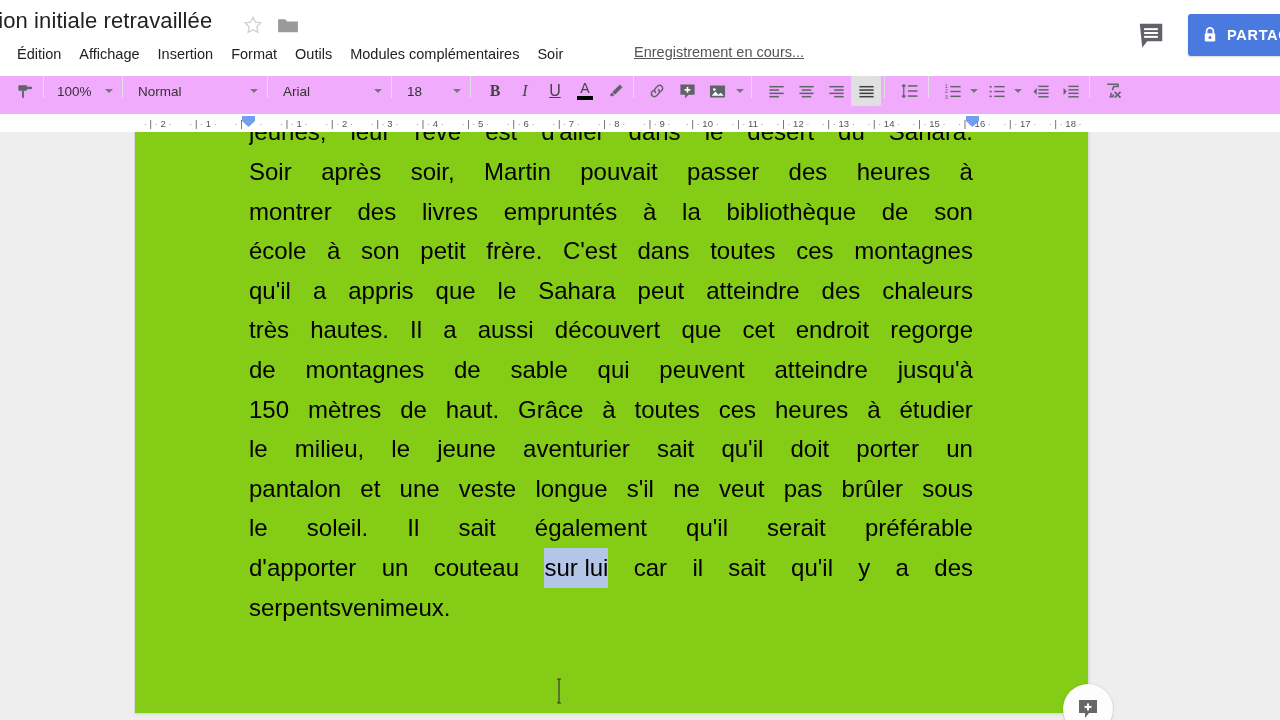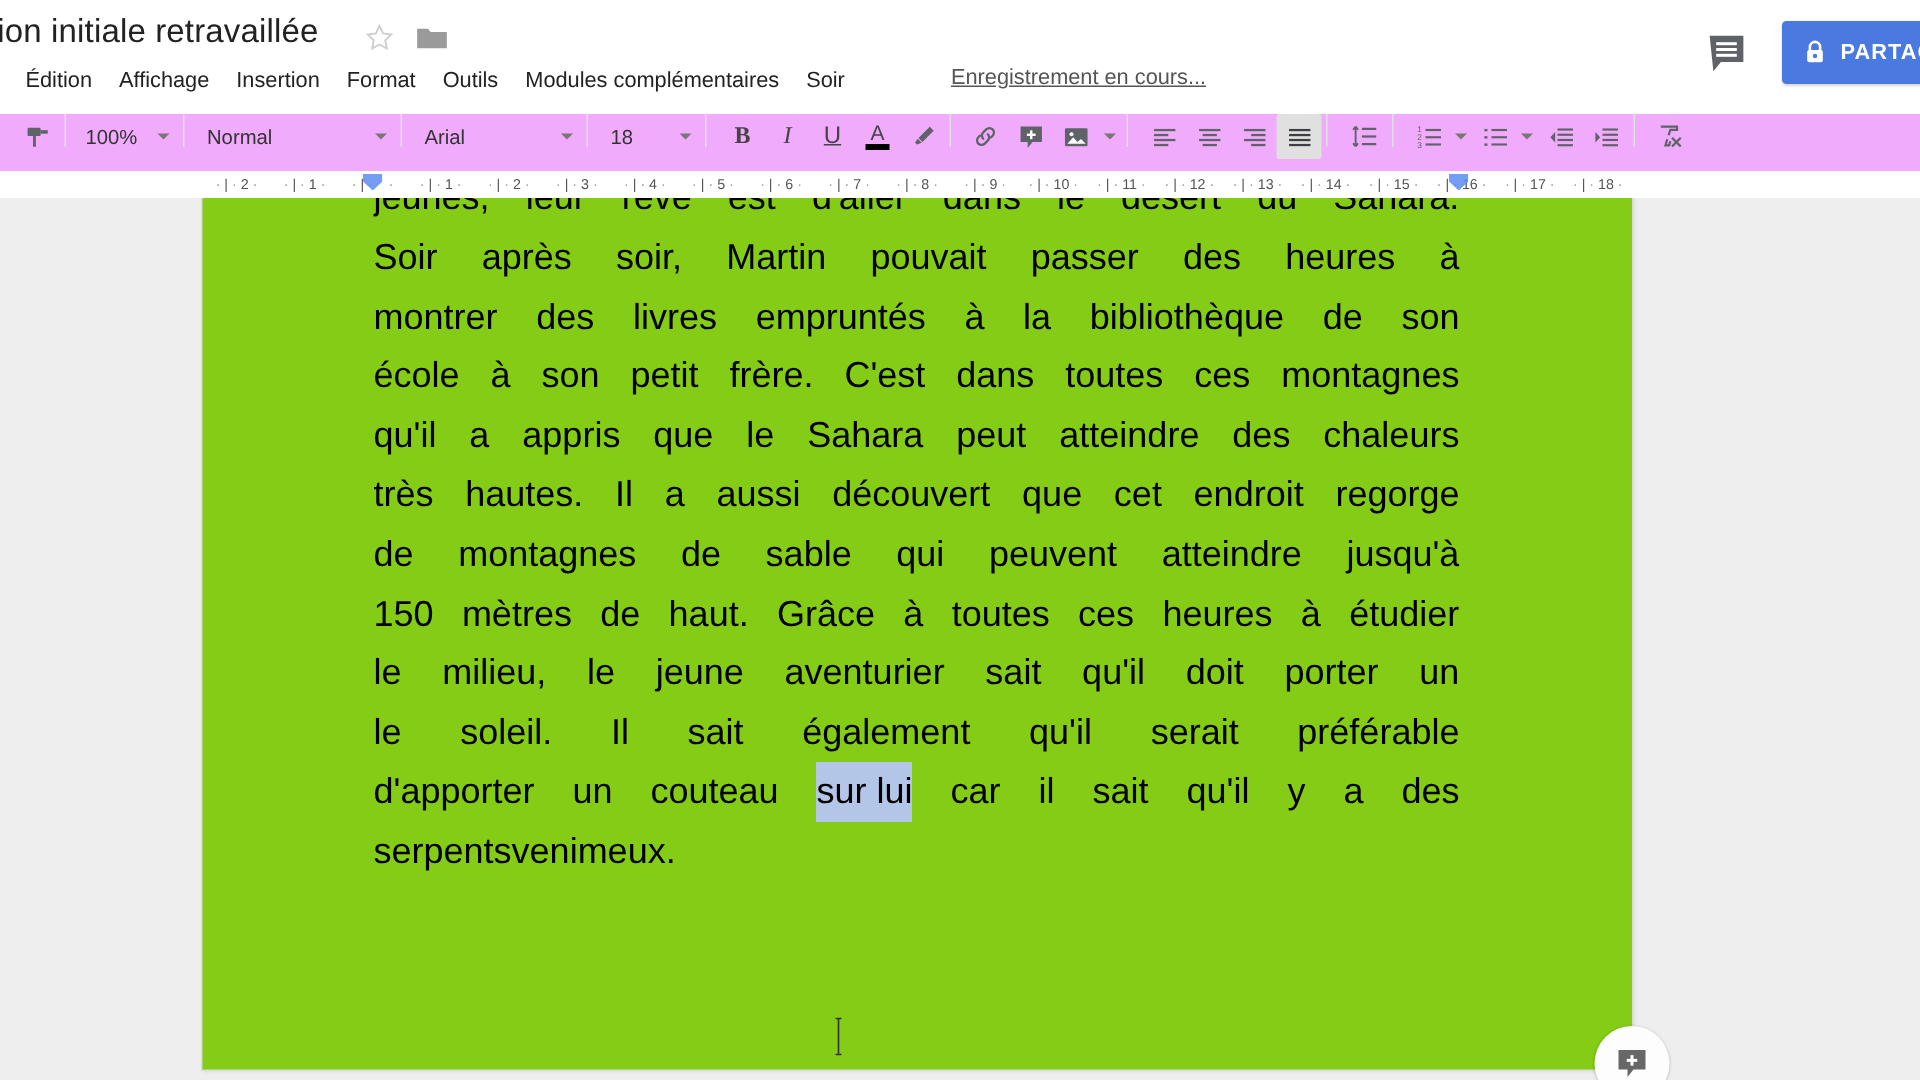--- a/index.html
+++ b/index.html
@@ -529,20 +529,33 @@
           <span class="w">le</span>
           <span class="w">jeune</span>
           <span class="w">aventurier</span>
           <span class="w">sait</span>
           <span class="w">qu'il</span>
           <span class="w">doit</span>
           <span class="w">porter</span>
           <span class="w">un</span>
         </div>
         <div class="line">
+          <span class="w">pantalon</span>
+          <span class="w">et</span>
+          <span class="w">une</span>
+          <span class="w">veste</span>
+          <span class="w">longue</span>
+          <span class="w">s'il</span>
+          <span class="w">ne</span>
+          <span class="w">veut</span>
+          <span class="w">pas</span>
+          <span class="w">brûler</span>
+          <span class="w">sous</span>
+        </div>
+        <div class="line">
           <span class="w">le</span>
           <span class="w">soleil.</span>
           <span class="w">Il</span>
           <span class="w">sait</span>
           <span class="w">également</span>
           <span class="w">qu'il</span>
           <span class="w">serait</span>
           <span class="w">préférable</span>
         </div>
         <div class="line">

